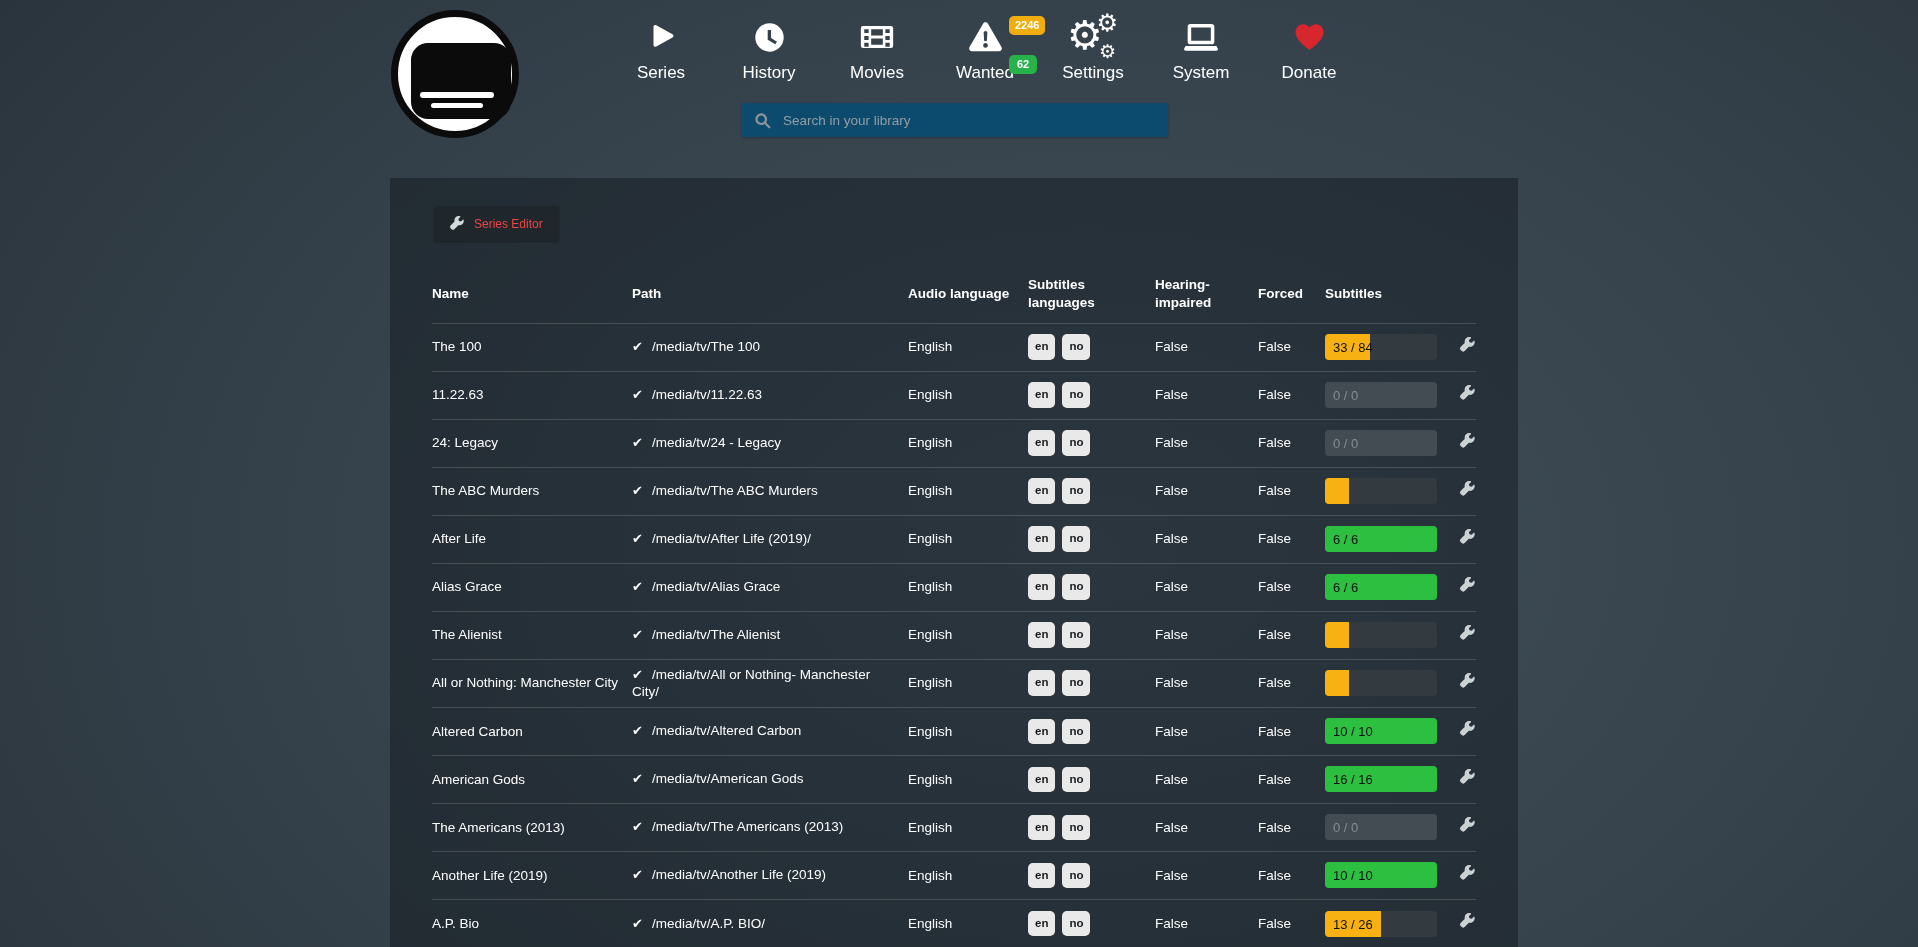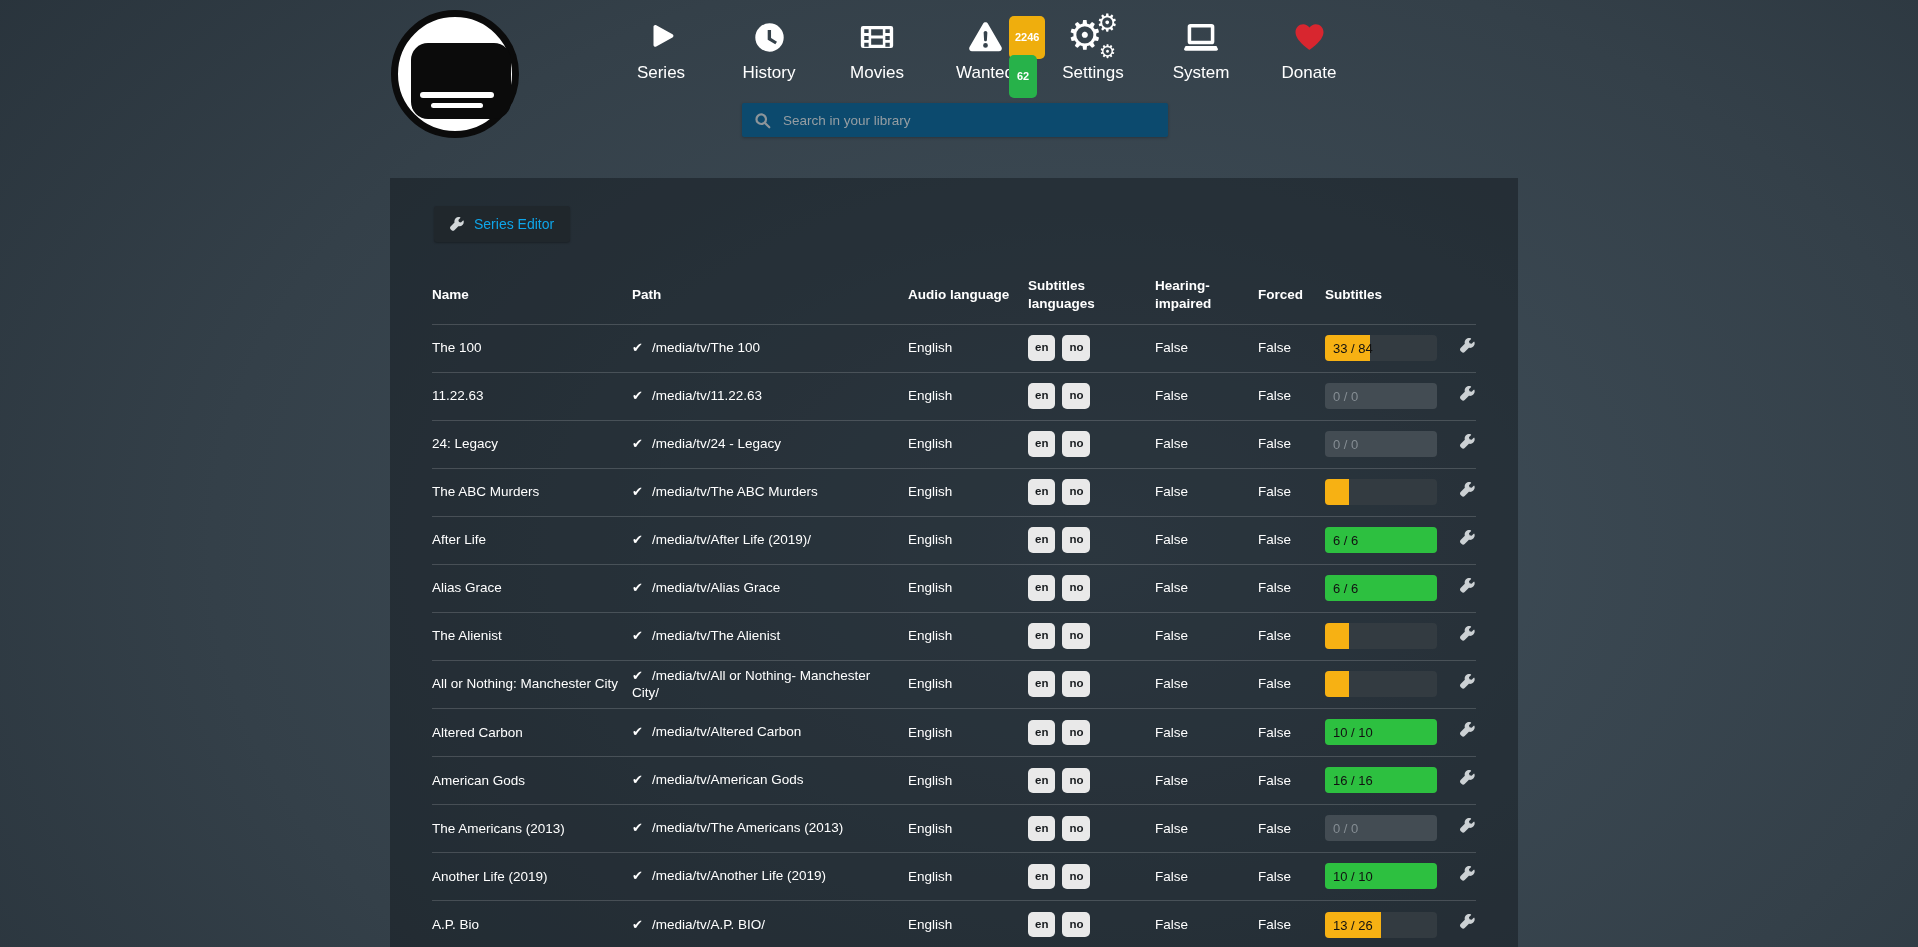--- a/index.html
+++ b/index.html
@@ -27,21 +27,21 @@
   .nav { position:absolute; left:607px; top:14px; display:flex; }
   .nav-item { width:108px; text-align:center; position:relative; cursor:pointer; }
   .nav-icon { height:46px; display:flex; align-items:center; justify-content:center; }
   .nav-icon svg { fill:#fff; }
   .nav-label { font-size:17px; margin-top:3px; color:#fff; }
   .gears { position:relative; width:52px; height:46px; line-height:1; }
   .gear-big { position:absolute; left:0; top:1px; font-size:40px; color:#fff; font-family:"DejaVu Sans",sans-serif; }
   .gear-sm1 { position:absolute; right:1px; top:-3px; font-size:24px; color:#fff; font-family:"DejaVu Sans",sans-serif; }
   .gear-sm2 { position:absolute; right:3px; bottom:-1px; font-size:19px; color:#fff; font-family:"DejaVu Sans",sans-serif; }
   .nav-badge {
-    position:absolute; left:calc(50% + 24px); min-width:28px; padding:16px 6px;
+    position:absolute; left:calc(50% + 24px); min-width:28px; padding:4px 6px;
     border-radius:5px; font-size:11px; font-weight:700; color:#fff; text-align:center; line-height:1;
   }
   .nav-badge.b1 { top:2px; }
   .nav-badge.b2 { top:41px; }
 
   
   .search-bar {
     position:absolute; left:742px; top:103px; width:426px; height:34px;
     background:#0c4a6e; border-radius:2px; display:flex; align-items:center; padding:0 12px;
     box-shadow:0 1px 3px rgba(0,0,0,.25);
@@ -55,21 +55,21 @@
 
   
   .panel {
     position:absolute; left:390px; top:178px; width:1128px; height:769px;
     background:rgba(10,15,19,.40);
   }
   .editor-btn {
     display:inline-flex; align-items:flex-end; gap:9px;
     margin:28px 0 0 44px; padding:10px 16px;
     background:#20272c; border-radius:3px; cursor:pointer;
-    font-size:14px; color:#0ea5e9; box-shadow:0 1px 2px rgba(0,0,0,.3);
+    font-size:12px; color:#ef4444; box-shadow:0 1px 2px rgba(0,0,0,.3);
   }
   .editor-btn svg { fill:#d3d8da; }
 
   
   table.series {
     margin:24px 42px 0 42px; width:1044px; table-layout:fixed;
     border-collapse:collapse; font-size:13.5px;
   }
   th {
     text-align:left; font-weight:700; height:58px; vertical-align:middle;

